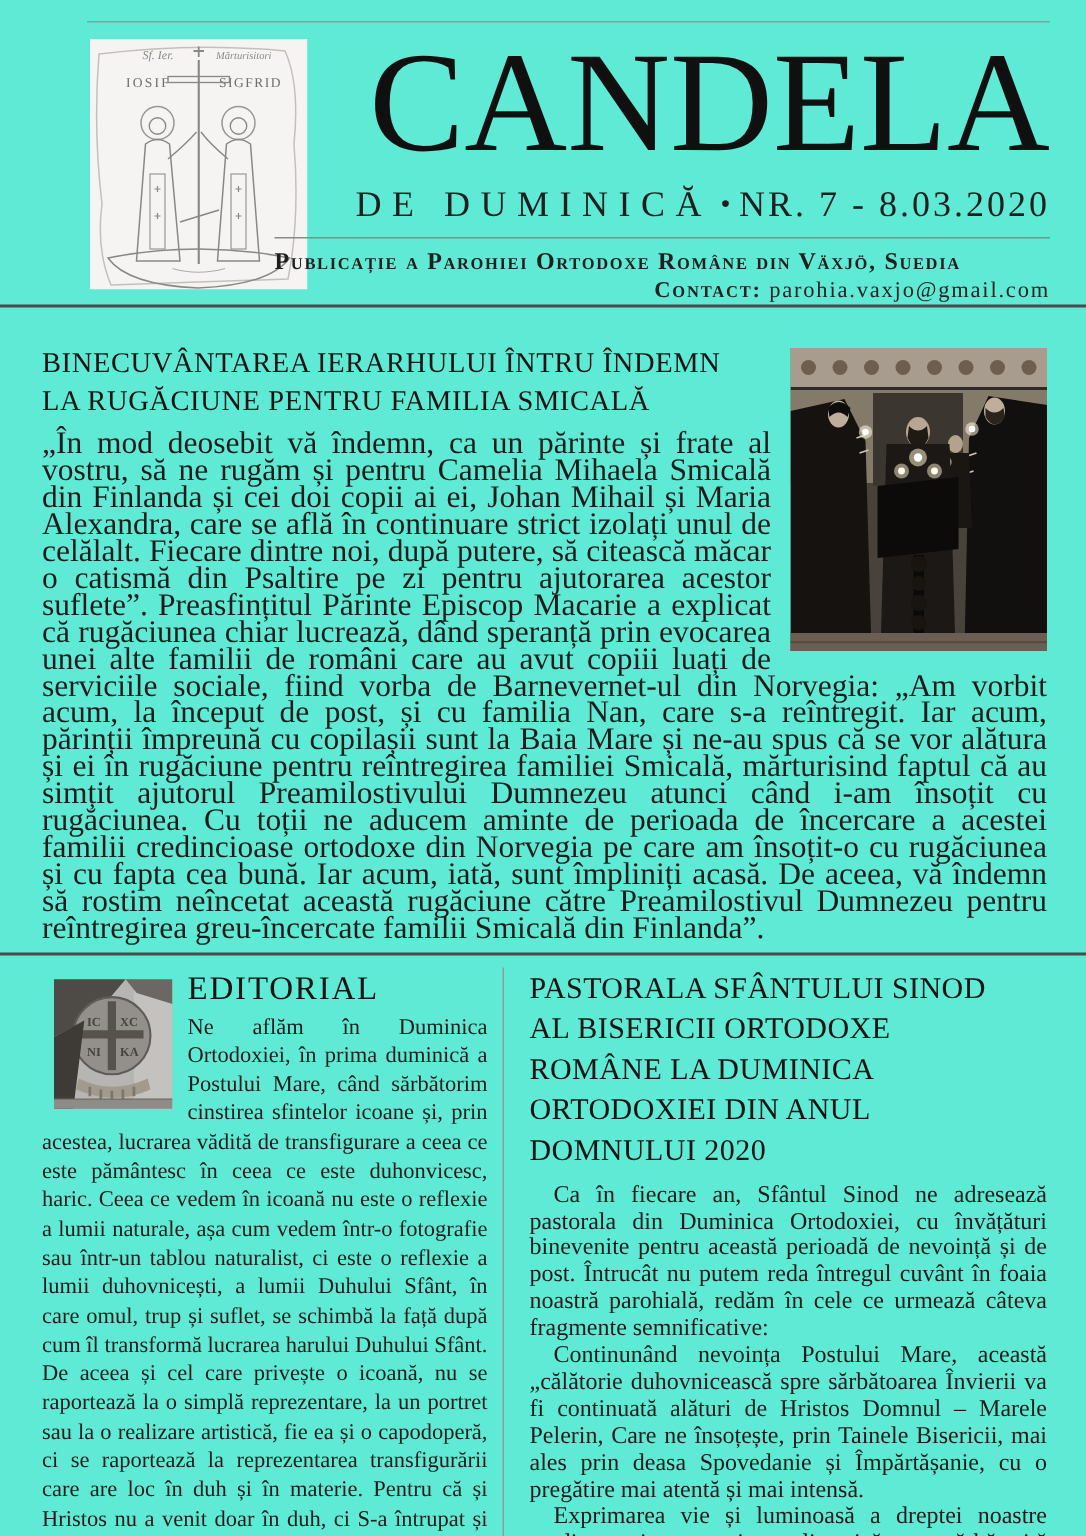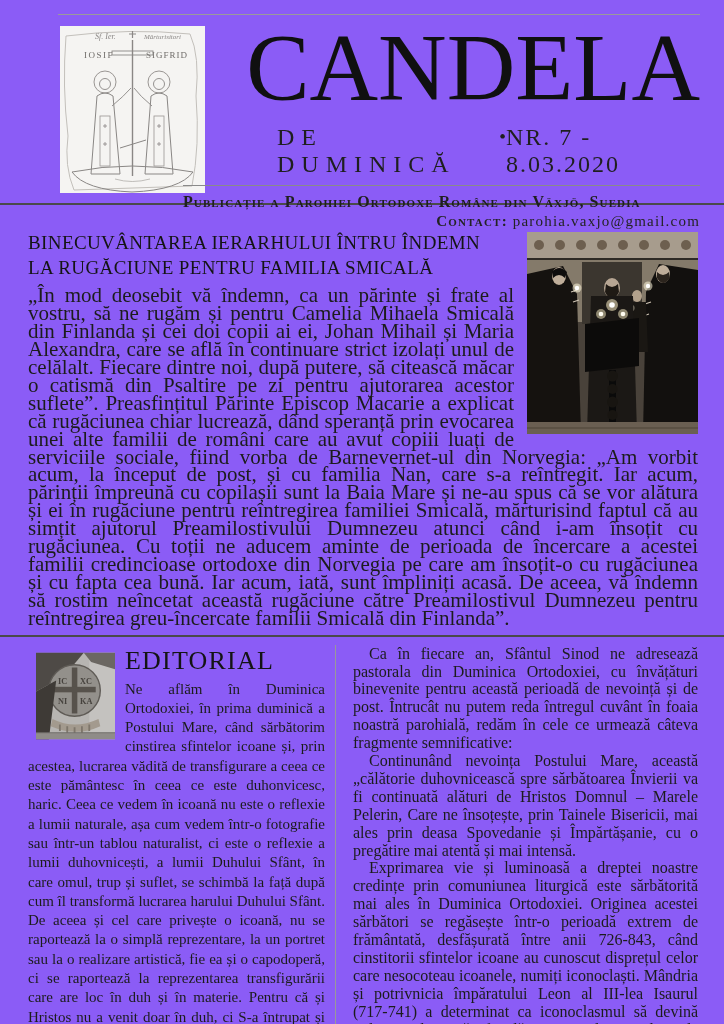--- a/index.html
+++ b/index.html
@@ -1,29 +1,29 @@
 <!DOCTYPE html>
 <html lang="ro"><head>
 <meta charset="utf-8">
 <style>
   html,body{margin:0;padding:0;background:#e8e8e8;}
-  .page{position:relative;width:724px;height:1024px;margin:0 auto;background:#8b5cf6;
+  .page{position:relative;width:724px;height:1024px;margin:0 auto;background:#5eead4;
         color:#1c1c1c;font-family:"Liberation Serif", serif;overflow:hidden;}
   figure{margin:0;}
 
   
   .masthead{position:relative;height:203px;}
   .rule-top{position:absolute;top:14px;left:58px;right:24px;border-top:1px solid #9a9a9a;}
   .logo{position:absolute;left:60px;top:26px;width:145px;height:168px;}
   .mh-right{position:absolute;left:183px;top:22px;width:517px;}
   .mh-title{font-size:95px;line-height:.98;font-weight:400;text-align:right;
             letter-spacing:0;color:#101010;white-space:nowrap;}
   .subrow{display:flex;justify-content:space-between;align-items:baseline;
           margin:9px 0 0 54px;font-size:24px;color:#1f1f1f;}
-  .sub{letter-spacing:7px;margin-left:40px;}
+  .sub{letter-spacing:7px;}
   .bullet{font-size:19px;position:relative;top:-2px;}
   .issue{letter-spacing:2px;}
   .mh-rule{border-top:1px solid #8a8a8a;margin-top:7px;}
   .publisher{margin-top:7px;font-variant:small-caps;font-weight:700;font-size:16px;
              letter-spacing:1.1px;color:#1f1f1f;white-space:nowrap;}
   .contactrow{display:flex;justify-content:flex-end;margin-top:2px;font-size:15px;
               letter-spacing:1.2px;color:#232323;}
   .sc{font-variant:small-caps;font-weight:600;}
 
   .main-rule{border-top:2px solid #4a4a4a;}
@@ -35,21 +35,21 @@
   .lead h1{font-size:19px;line-height:1.3;font-weight:400;letter-spacing:.4px;
            color:#141414;margin:2px 0 7px;white-space:pre-line;}
   .lead p{font-size:21px;line-height:17.9px;text-align:justify;margin:0;hyphens:auto;}
 
   
   .cols{display:flex;padding:8px 26px 0 28px;}
   .col-left{width:307px;box-sizing:border-box;padding-right:10px;}
   .col-right{flex:1;border-left:1px solid #999999;padding-left:17px;}
   .ed-icon{float:left;width:79px;height:94px;margin:4px 10px 3px 8px;}
   .ed-icon svg{display:block;width:100%;height:100%;}
-  .col-left h2{font-size:26px;font-weight:400;letter-spacing:1.2px;margin:1px 0 4px;color:#141414;}
+  .col-left h2{font-size:22px;font-weight:400;letter-spacing:1.2px;margin:1px 0 4px;color:#141414;}
   .col-left p{font-size:15px;line-height:19.3px;text-align:justify;margin:0;hyphens:auto;}
   .past-h{font-size:20px;line-height:27px;font-weight:400;letter-spacing:.3px;
           margin:1px 0 7px;color:#141414;white-space:pre-line;}
   .col-right p{font-size:16px;line-height:17.9px;text-align:justify;margin:0;
                text-indent:16px;hyphens:auto;}
 </style>
 </head>
 <body>
 
 <div class="page">
@@ -203,19 +203,24 @@
           <path d="M0,42 L22,30 L14,94 L0,94 Z" fill="#3e3a36"></path>
           <rect x="0" y="87" width="86" height="7" fill="#8f8c88"></rect>
           <line x1="0" y1="87" x2="86" y2="87" stroke="#6e6b67" stroke-width="1"></line>
         </svg>
       </figure>
       <h2>EDITORIAL</h2>
       <p>Ne aflăm în Duminica Ortodoxiei, în prima duminică a Postului Mare, când sărbătorim cinstirea sfintelor icoane și, prin acestea, lucrarea vădită de transfigurare a ceea ce este pământesc în ceea ce este duhonvicesc, haric. Ceea ce vedem în icoană nu este o reflexie a lumii naturale, așa cum vedem într-o fotografie sau într-un tablou naturalist, ci este o reflexie a lumii duhovnicești, a lumii Duhului Sfânt, în care omul, trup și suflet, se schimbă la față după cum îl transformă lucrarea harului Duhului Sfânt. De aceea și cel care privește o icoană, nu se raportează la o simplă reprezentare, la un portret sau la o realizare artistică, fie ea și o capodoperă, ci se raportează la reprezentarea transfigurării care are loc în duh și în materie. Pentru că și Hristos nu a venit doar în duh, ci S-a întrupat și S-a schimbat la Față în înaintea apostolilor, arătându-și slava Sa, nu doar pentru a ne indica dumnezeirea Sa, ci și menirea la care este chemat fiecare om care se împărtășește de lucrarea Duhului Sfânt. Și această împărtășire de harul Duhului ca lumină și transfigurare o vedem în viețile multor sfinți, dintre care amintim cu precădere pe Sfântul Simeon Noul Teolog, pe Sfântul Serafim de Sarov și pe Sfântul Grigorie Palama – a cărui teologie a harului ne-o va aduce Biserica în atenție în duminica imediat următoare. Să ne luminăm simțirile și viețile cu lucrarea harului, ca noi înșine să devenim icoane vii!</p>
     </div>
 
     <div class="col-right">
+      <h2 class="past-h">PASTORALA SFÂNTULUI SINOD
+AL BISERICII ORTODOXE
+ROMÂNE LA DUMINICA
+ORTODOXIEI DIN ANUL
+DOMNULUI 2020</h2>
       <p>Ca în fiecare an, Sfântul Sinod ne adresează pastorala din Duminica Ortodoxiei, cu învățături binevenite pentru această perioadă de nevoință și de post. Întrucât nu putem reda întregul cuvânt în foaia noastră parohială, redăm în cele ce urmează câteva fragmente semnificative:</p>
       <p>Continunând nevoința Postului Mare, această „călătorie duhovnicească spre sărbătoarea Învierii va fi continuată alături de Hristos Domnul – Marele Pelerin, Care ne însoțește, prin Tainele Bisericii, mai ales prin deasa Spovedanie și Împărtășanie, cu o pregătire mai atentă și mai intensă.</p>
       <p>Exprimarea vie și luminoasă a dreptei noastre credințe prin comuniunea liturgică este sărbătorită mai ales în Duminica Ortodoxiei. Originea acestei sărbători se regăsește într-o perioadă extrem de frământată, desfășurată între anii 726-843, când cinstitorii sfintelor icoane au cunoscut disprețul celor care nesocoteau icoanele, numiți iconoclaști. Mândria și potrivnicia împăratului Leon al III-lea Isaurul (717-741) a determinat ca iconoclasmul să devină politica religioasă oficială a imperiului. Copleșit de semeție și lipsit de argumente credibile, împăratul Leon Isaurul își justifică hotărârile luate împotriva cinstirii icoanelor printr-un principiu absolutist și radical: „Eu sunt împărat și preot în același timp”. Această atitudine arogantă și abuzivă a fost</p>
     </div>
 
   </section>
 </div>
 
 </body></html>

